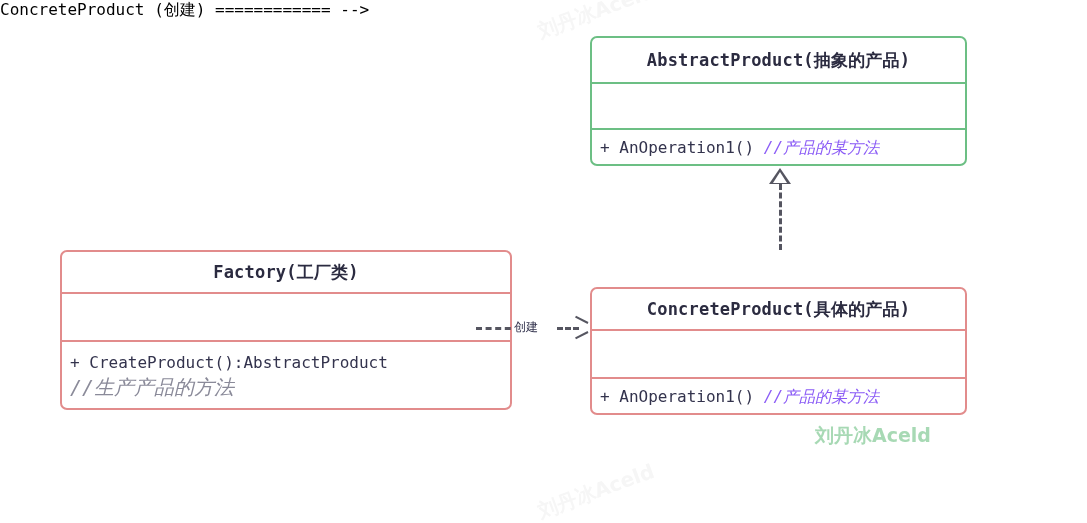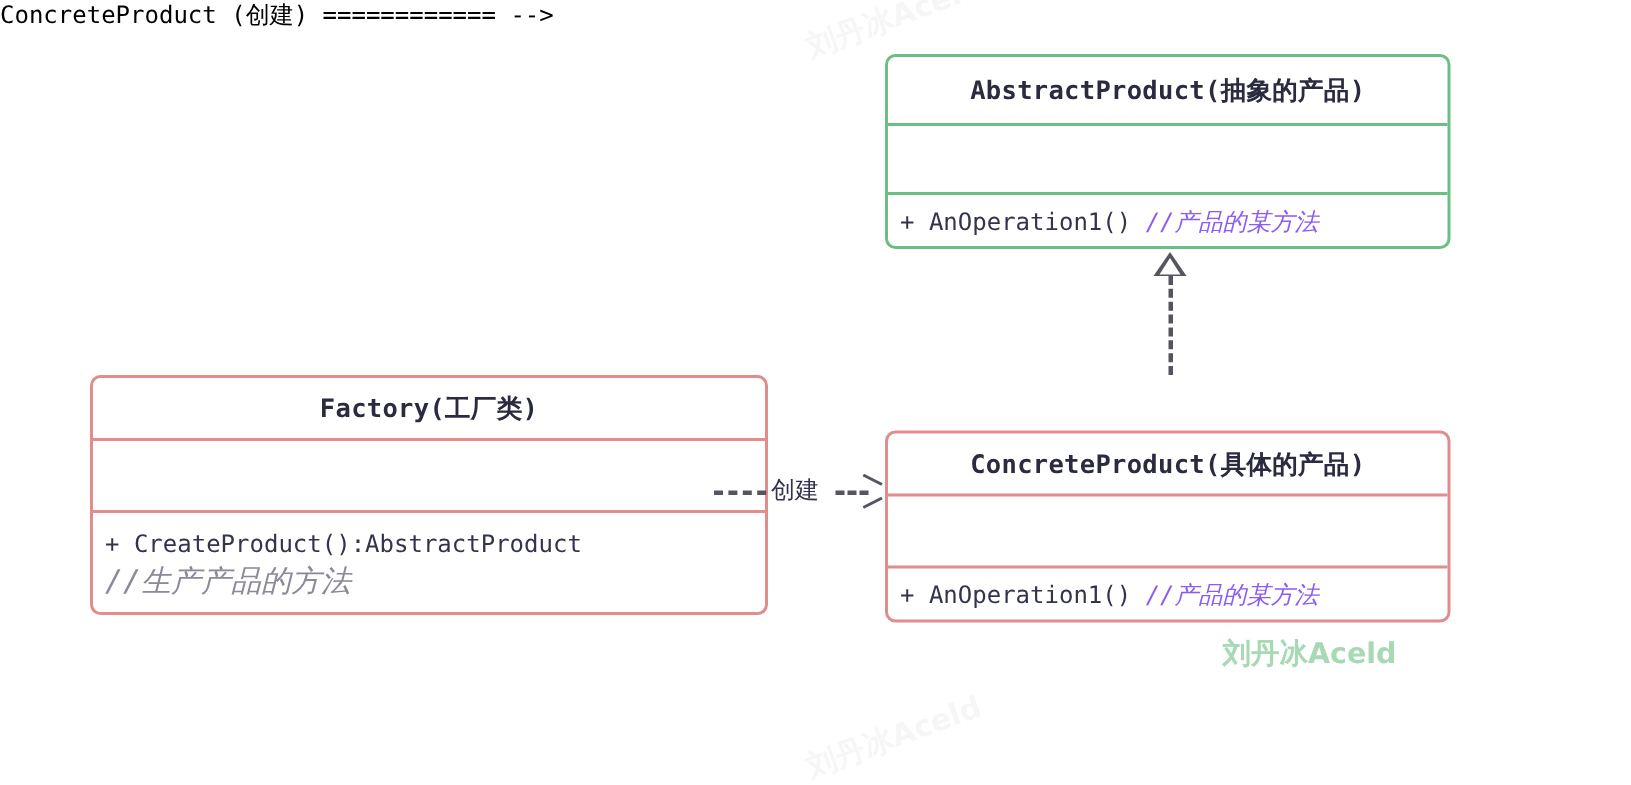--- a/index.html
+++ b/index.html
@@ -126,21 +126,21 @@
     width: 14px;
     height: 0;
     border-top: 2.5px solid #555560;
   }
   .open-arrow::before { top: 2px;  transform: rotate(27deg);  transform-origin: right center; }
   .open-arrow::after  { top: 11px; transform: rotate(-27deg); transform-origin: right center; }
 
   .edge-label {
     position: absolute;
     font-family: "DejaVu Sans", sans-serif;
-    font-size: 16px;
+    font-size: 12px;
     color: #33334d;
     background: #ffffff;
     padding: 0 2px;
     white-space: nowrap;
     line-height: 18px;
   }
 
   
   .watermark-main {
     position: absolute;

